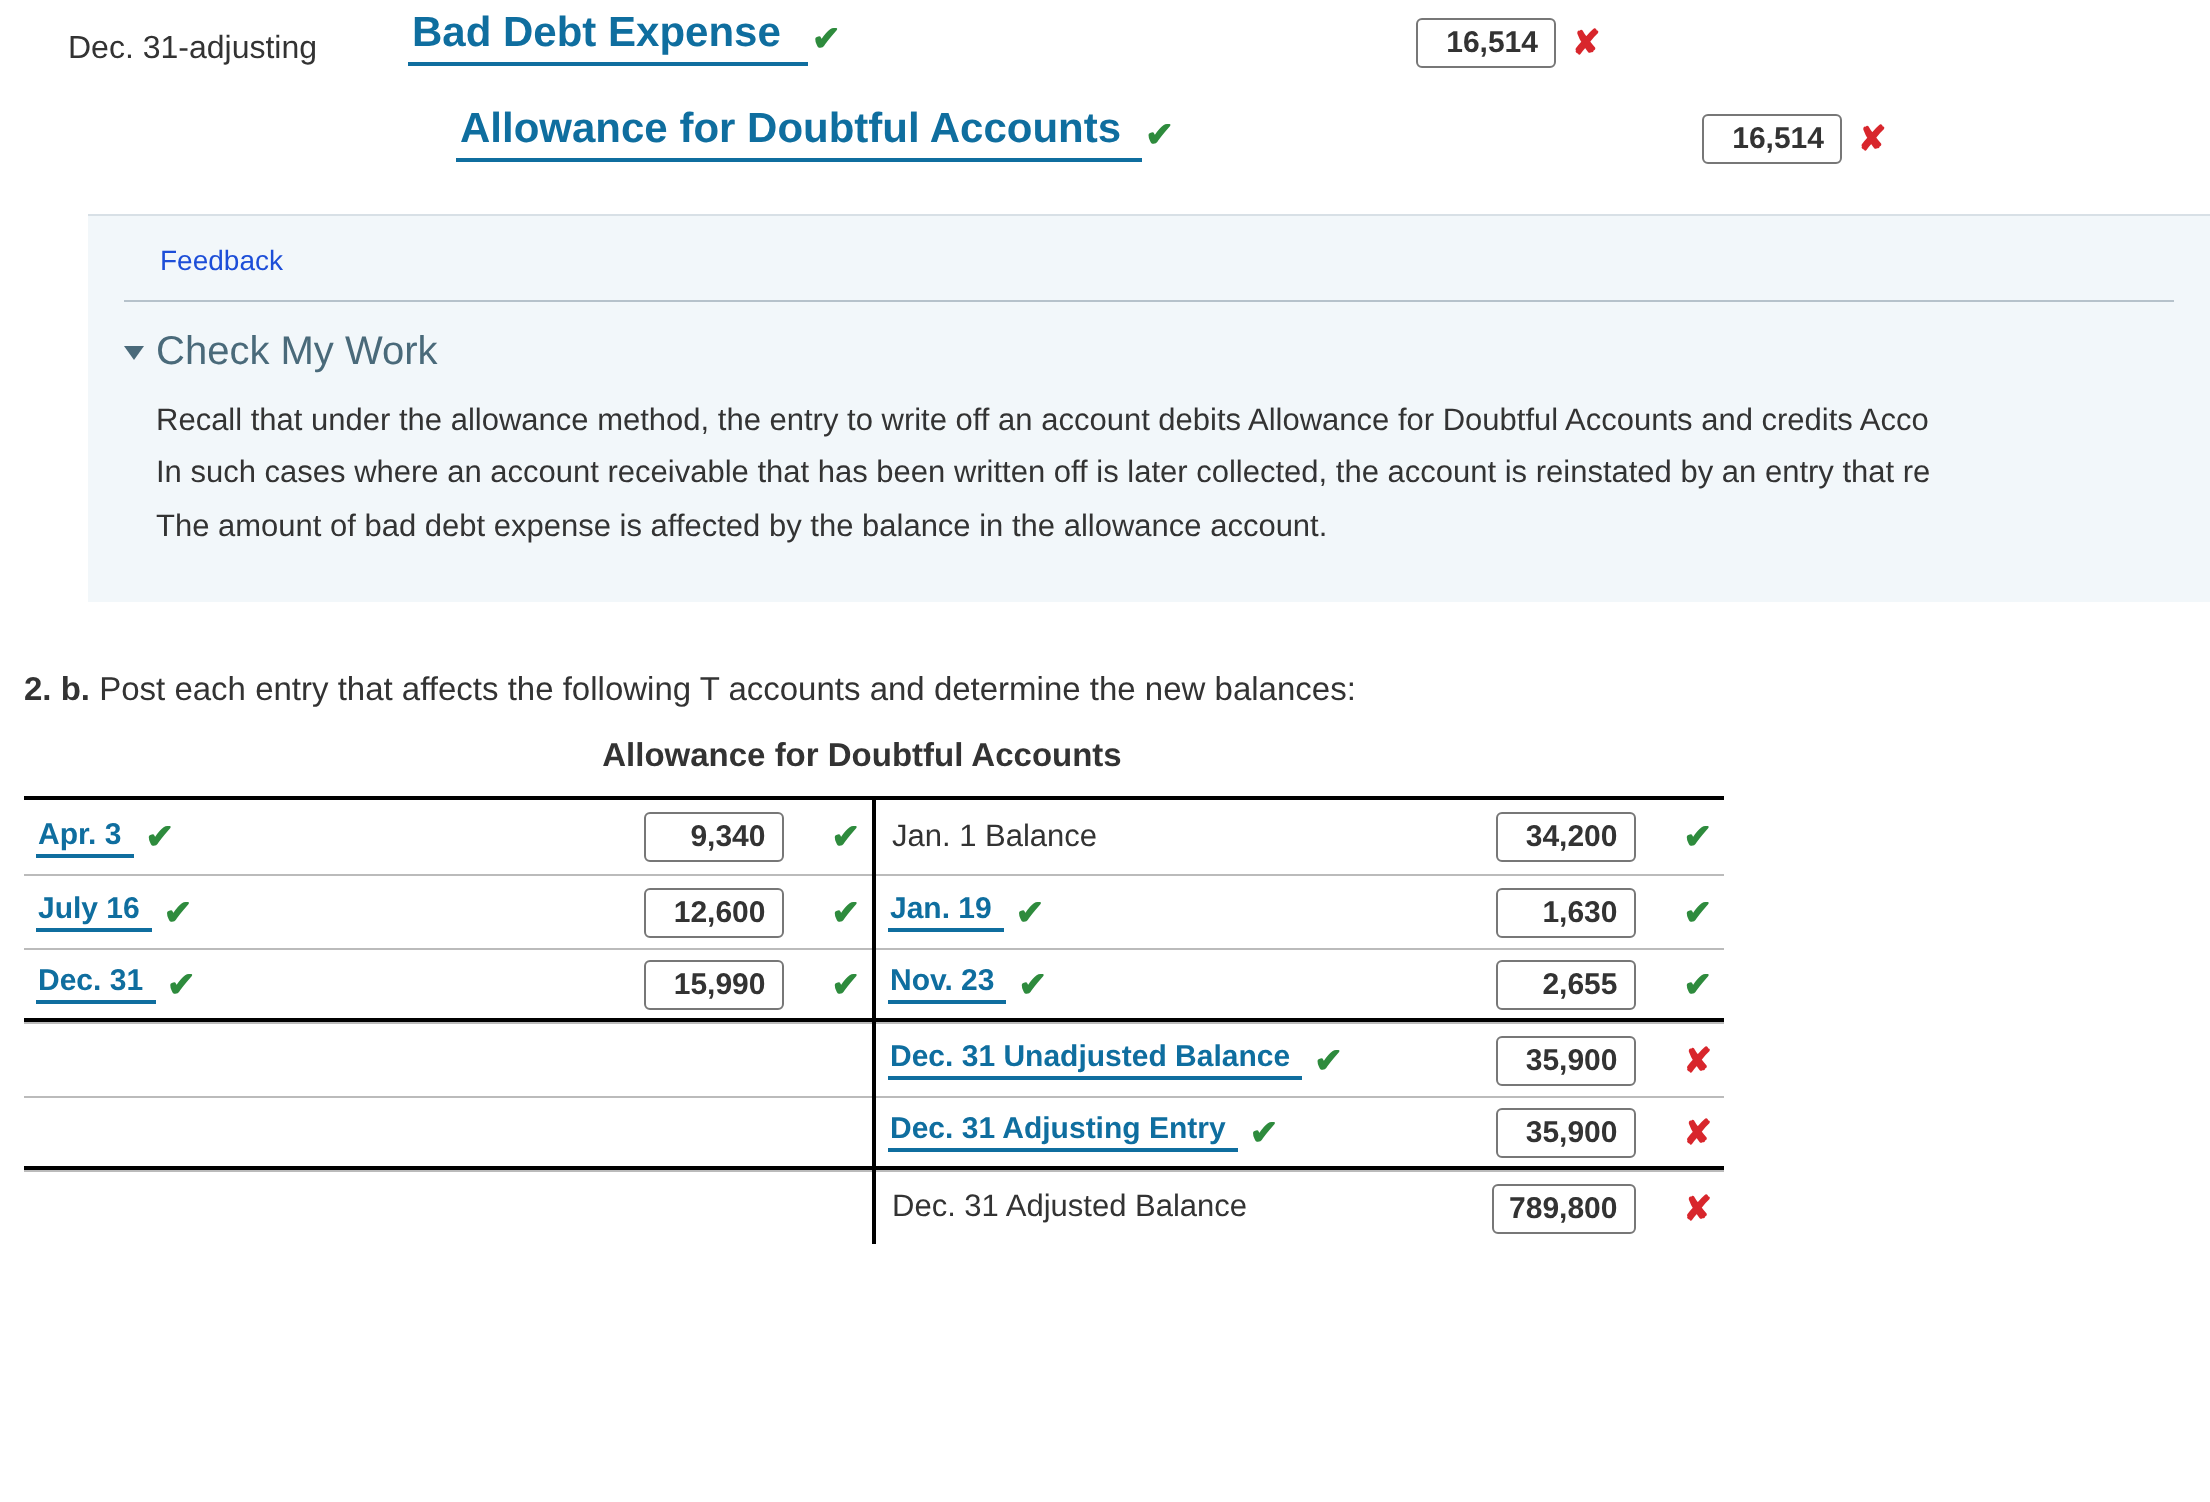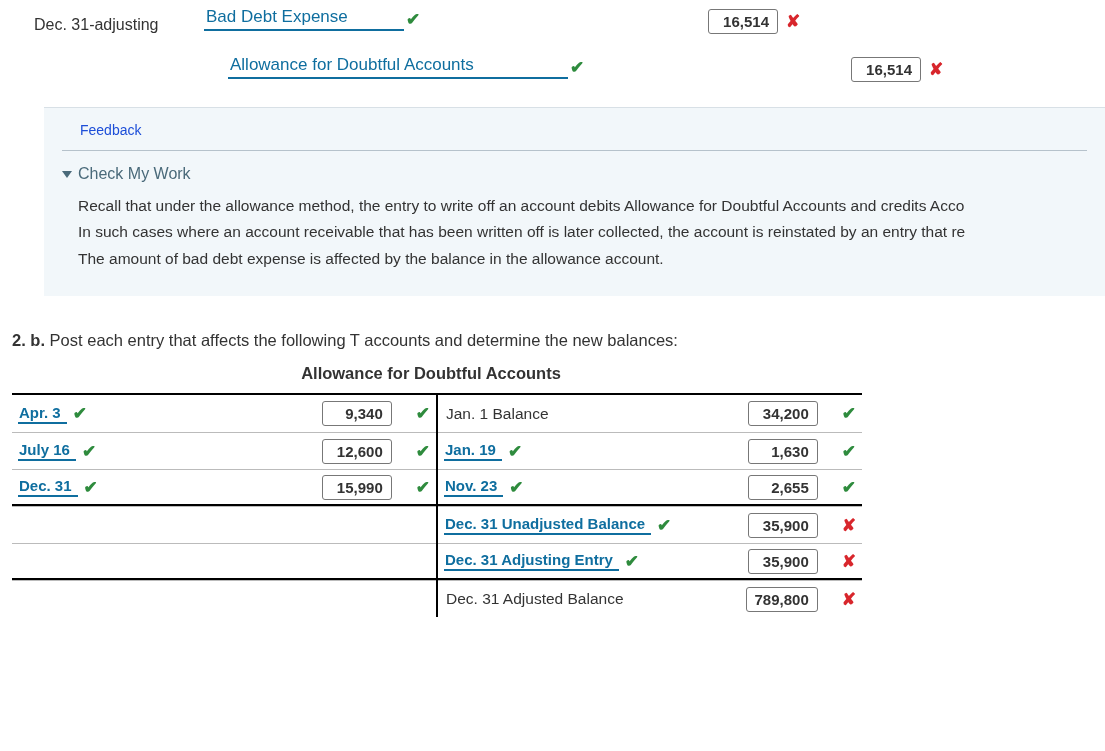--- a/index.html
+++ b/index.html
@@ -30,22 +30,22 @@
   .je-indent2 { width: 24px; }
   .account-slot {
     display: flex;
     align-items: center;
     position: relative;
     height: 30px;
     margin-right: 4px;
   }
   .account-text {
     color: #0F6E9F;
-    font-weight: normal;
-    font-size: 17px;
+    font-weight: bold;
+    font-size: 21px;
     border-bottom: 2px solid #0F6E9F;
     padding: 0 10px 2px 2px;
     white-space: nowrap;
   }
   .account-slot.w1 .account-text { min-width: 200px; }
   .account-slot.w2 .account-text { min-width: 340px; }
   .mark {
     font-weight: bold;
     font-size: 17px;
     margin-left: 2px;
@@ -84,21 +84,21 @@
     font-size: 14px;
     padding: 14px 0 12px 18px;
     border-bottom: 1px solid #b6c2cb;
     margin: 0 18px;
   }
   .cmw {
     display: flex;
     align-items: center;
     gap: 6px;
     color: #4a6a7a;
-    font-size: 16px;
+    font-size: 20px;
     padding: 14px 0 6px 18px;
   }
   .tri {
     display: inline-block;
     width: 0; height: 0;
     border-left: 5px solid transparent;
     border-right: 5px solid transparent;
     border-top: 7px solid #4a6a7a;
   }
   .fb-body {

